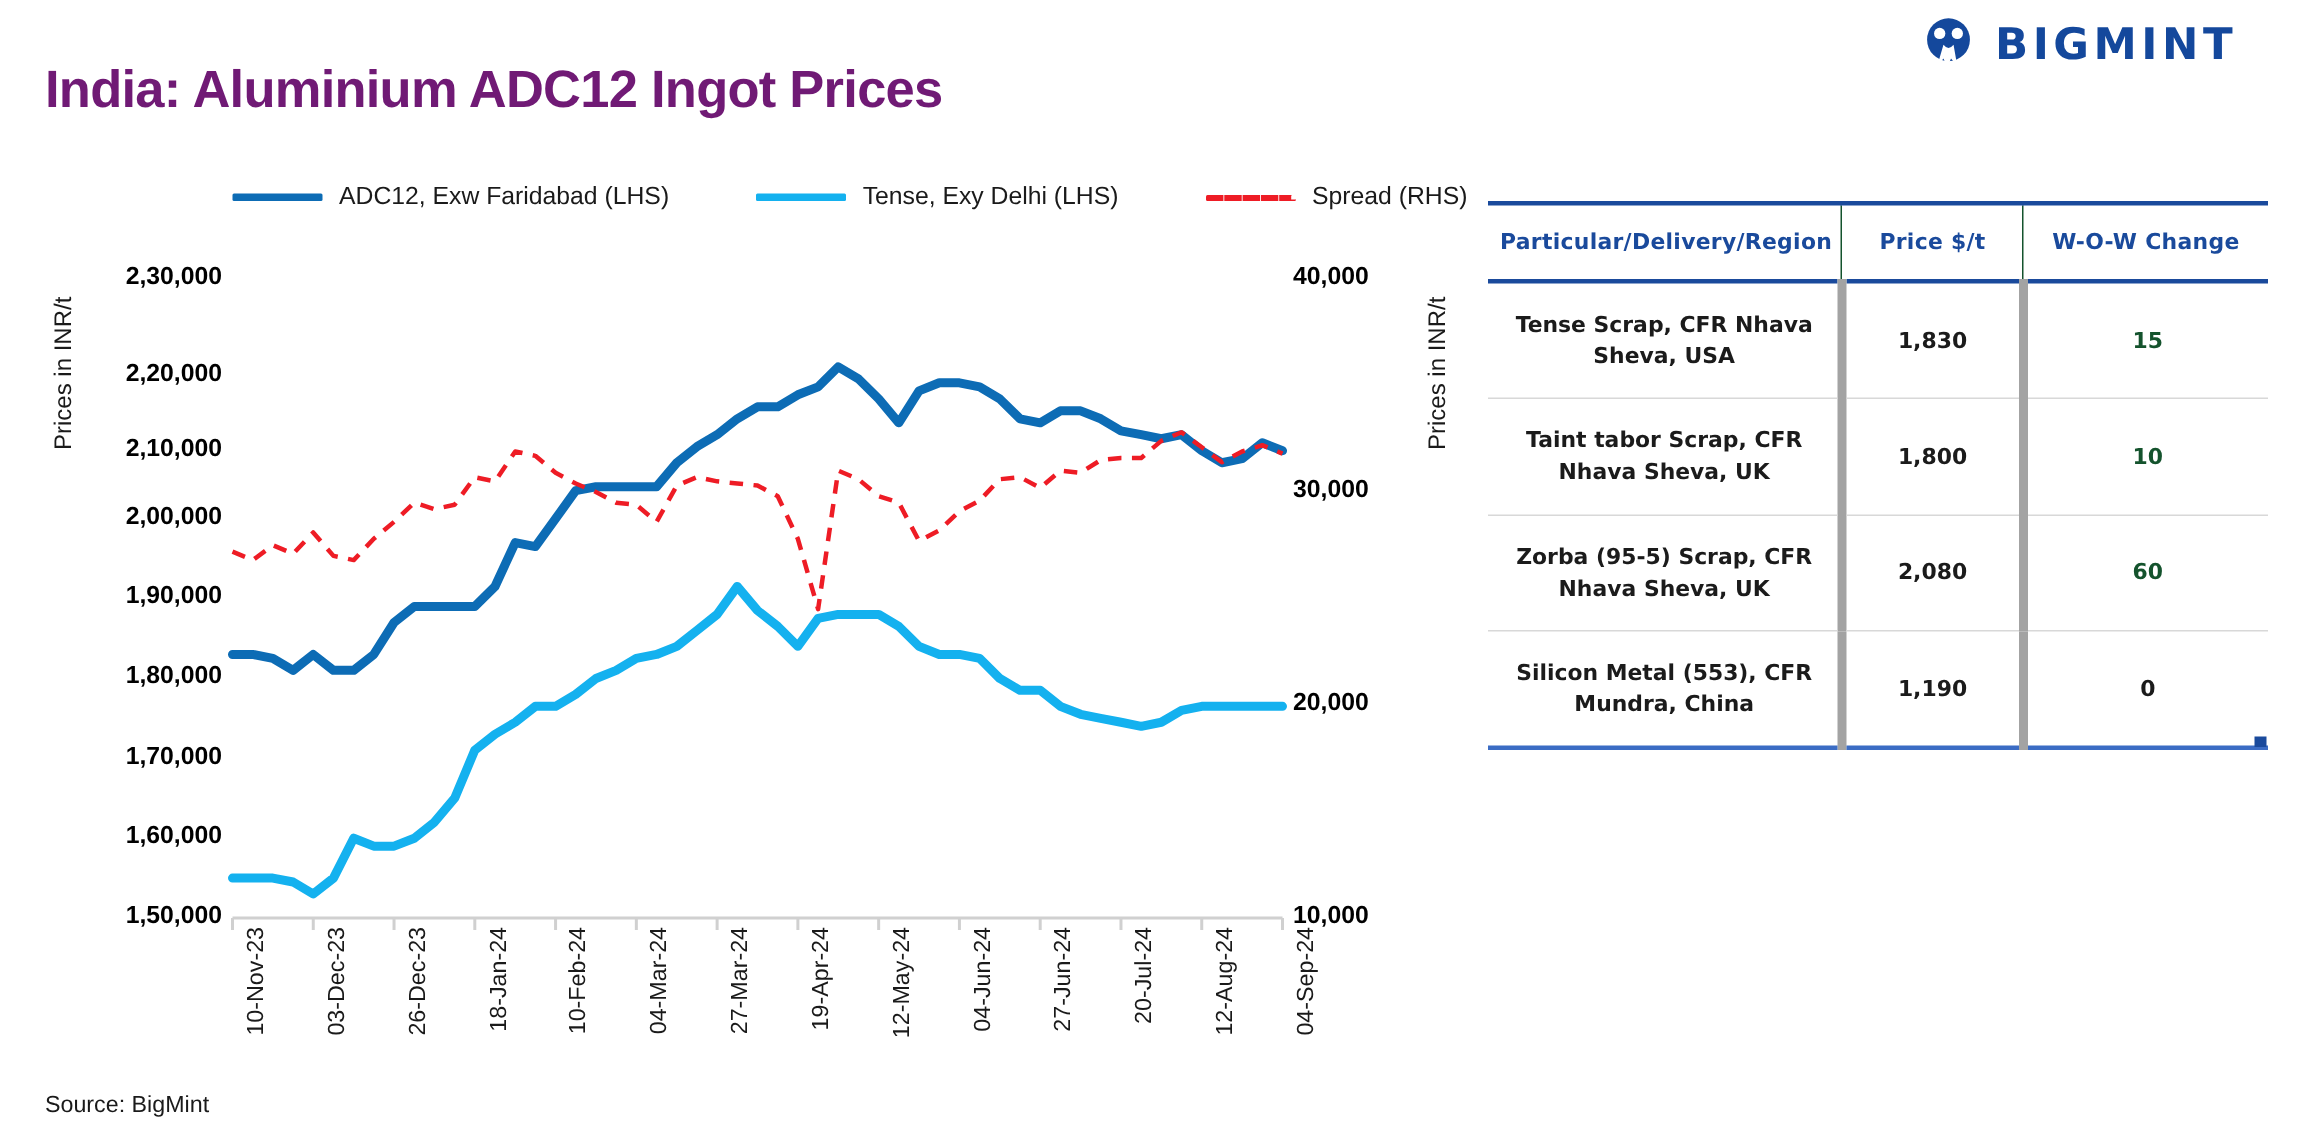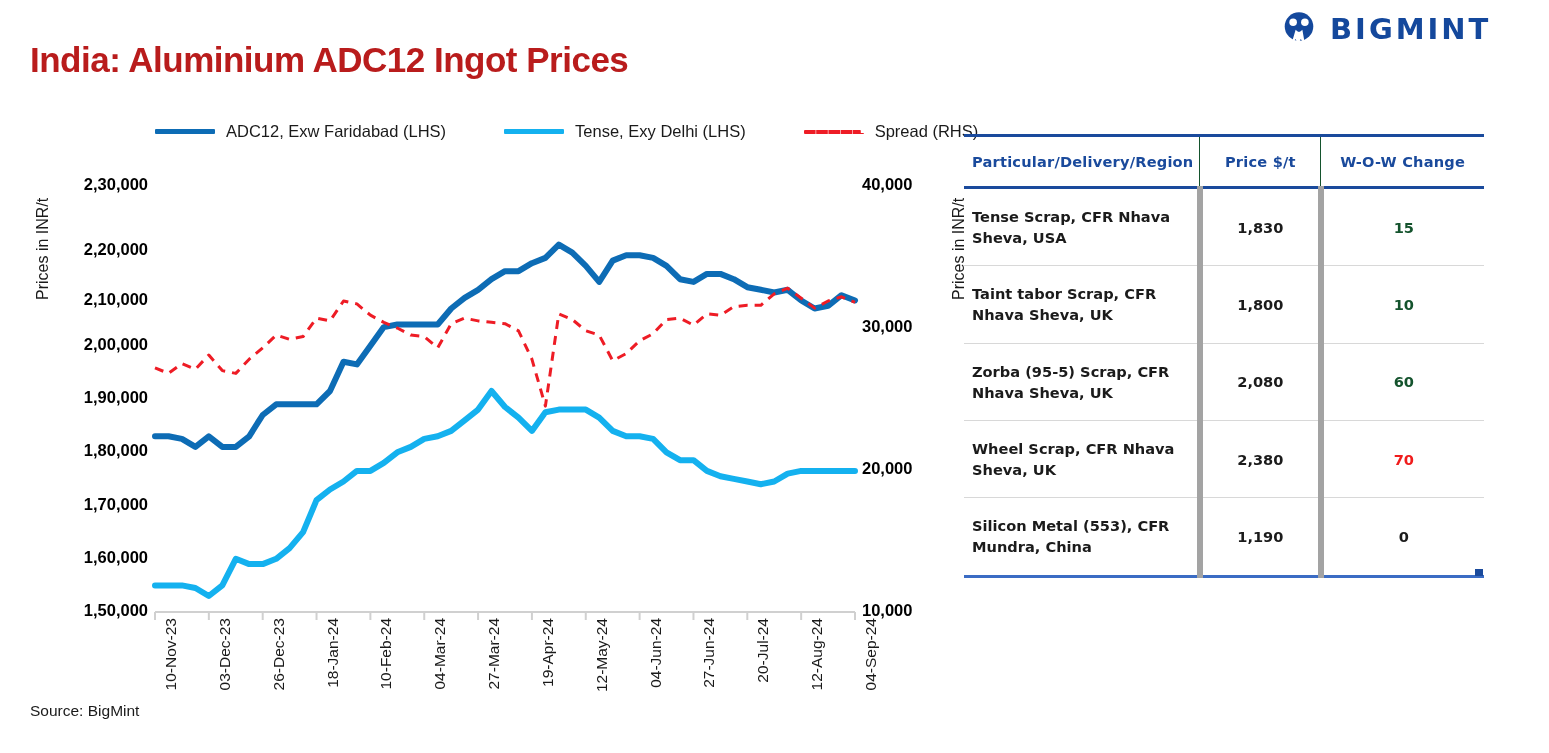--- a/index.html
+++ b/index.html
@@ -7,21 +7,21 @@
     width:1549px;height:753px;background:#ffffff;
     font-family:"Liberation Sans", sans-serif;
     color:#111;position:relative;overflow:hidden;
   }
   .logo{position:absolute;left:1278px;top:8px;display:flex;align-items:center;gap:10px;}
   .logo-mark{width:42px;height:42px;}
   .logo-text{font-family:"DejaVu Sans", sans-serif;font-size:29px;font-weight:bold;letter-spacing:3px;color:#14489c;line-height:1;}
   .title{
     position:absolute;left:30px;top:40px;
     font-family:"Liberation Sans", sans-serif;
-    font-size:35px;font-weight:bold;letter-spacing:-0.5px;color:#b91c1c;
+    font-size:35px;font-weight:bold;letter-spacing:-0.5px;color:#701a75;
   }
   .legend{position:absolute;left:155px;top:122px;width:790px;display:flex;align-items:center;}
   .legend-item{display:flex;align-items:center;margin-right:58px;}
   .legend-swatch{width:60px;height:5px;margin-right:11px;border-radius:1px;}
   .legend-swatch.dashed{height:0;border-top:4px dashed #ee1c25;background:none;}
   .legend-label{font-size:16.5px;color:#1a1a1a;white-space:nowrap;}
 
   .chart-wrap{position:absolute;left:0;top:0;width:960px;height:753px;}
   .ylabel-left{
     position:absolute;left:34px;top:300px;transform:rotate(-90deg);transform-origin:left top;
@@ -35,38 +35,38 @@
   .ytick.left{right:0;text-align:right;}
   .ytick.right{left:0;text-align:left;}
   .ytick-col-left{position:absolute;left:0px;top:0;width:148px;height:753px;}
   .ytick-col-right{position:absolute;left:862px;top:0;width:100px;height:753px;}
 
   .xtick{
     position:absolute;top:618px;font-size:15.5px;color:#1a1a1a;
     transform-origin:left top;transform:rotate(-90deg) translateX(-100%);
     white-space:nowrap;
   }
-  .source{position:absolute;left:30px;top:702px;font-size:15.5px;color:#1a1a1a;}
+  .source{position:absolute;left:30px;top:728px;font-size:15.5px;color:#1a1a1a;}
 
   
-  .table-wrap{position:absolute;left:964px;top:134px;width:520px;}
+  .table-wrap{position:absolute;left:992px;top:134px;width:520px;}
   table.price-table{border-collapse:collapse;width:100%;font-family:"DejaVu Sans", sans-serif;}
   table.price-table th{
     color:#1a4a9c;font-size:14.6px;font-weight:bold;letter-spacing:0.2px;
     padding:16px 6px 16px 6px;text-align:center;vertical-align:middle;
     border-left:1px solid #14532d;
   }
   table.price-table th:first-child{border-left:none;text-align:left;padding-left:8px;}
   table.price-table thead tr{border-top:3px solid #1a4a9c;border-bottom:3px solid #1a4a9c;}
   table.price-table td{
     font-size:14.6px;font-weight:bold;color:#1b1b1b;
     padding:17px 6px;vertical-align:middle;
     border-left:6px solid #a3a3a3;border-bottom:1px solid #d8d8d8;
   }
-  table.price-table td:first-child{border-left:none;text-align:left;padding-left:8px;line-height:1.45;}
+  table.price-table td:first-child{border-left:none;text-align:center;padding-left:8px;line-height:1.45;}
   td.price-cell{text-align:center;font-size:17px;width:104px;}
   td.chg-cell{text-align:center;font-size:15px;width:150px;}
   .chg-up{color:#14532d;}
   .chg-down{color:#f01c1c;}
   .chg-flat{color:#1b1b1b;}
   table.price-table tbody tr:last-child td{border-bottom:3px solid #3b6cc4;}
   .table-corner{position:absolute;right:1px;bottom:2px;width:8px;height:7px;background:#1a4a9c;}
 </style>
 </head>
 <body>
@@ -177,25 +177,20 @@
           <td>Taint tabor Scrap, CFR Nhava Sheva, UK</td>
           <td class="price-cell">1,800</td>
           <td class="chg-cell"><span class="chg-up">10</span></td>
         </tr>
         <tr>
           <td>Zorba (95-5) Scrap, CFR Nhava Sheva, UK</td>
           <td class="price-cell">2,080</td>
           <td class="chg-cell"><span class="chg-up">60</span></td>
         </tr>
         <tr>
-          <td>Wheel Scrap, CFR Nhava Sheva, UK</td>
-          <td class="price-cell">2,380</td>
-          <td class="chg-cell"><span class="chg-down">70</span></td>
-        </tr>
-        <tr>
           <td>Silicon Metal (553), CFR Mundra, China</td>
           <td class="price-cell">1,190</td>
           <td class="chg-cell"><span class="chg-flat">0</span></td>
         </tr>
       </tbody>
   </table>
   <div class="table-corner"></div>
 </div>
 
 </body></html>

